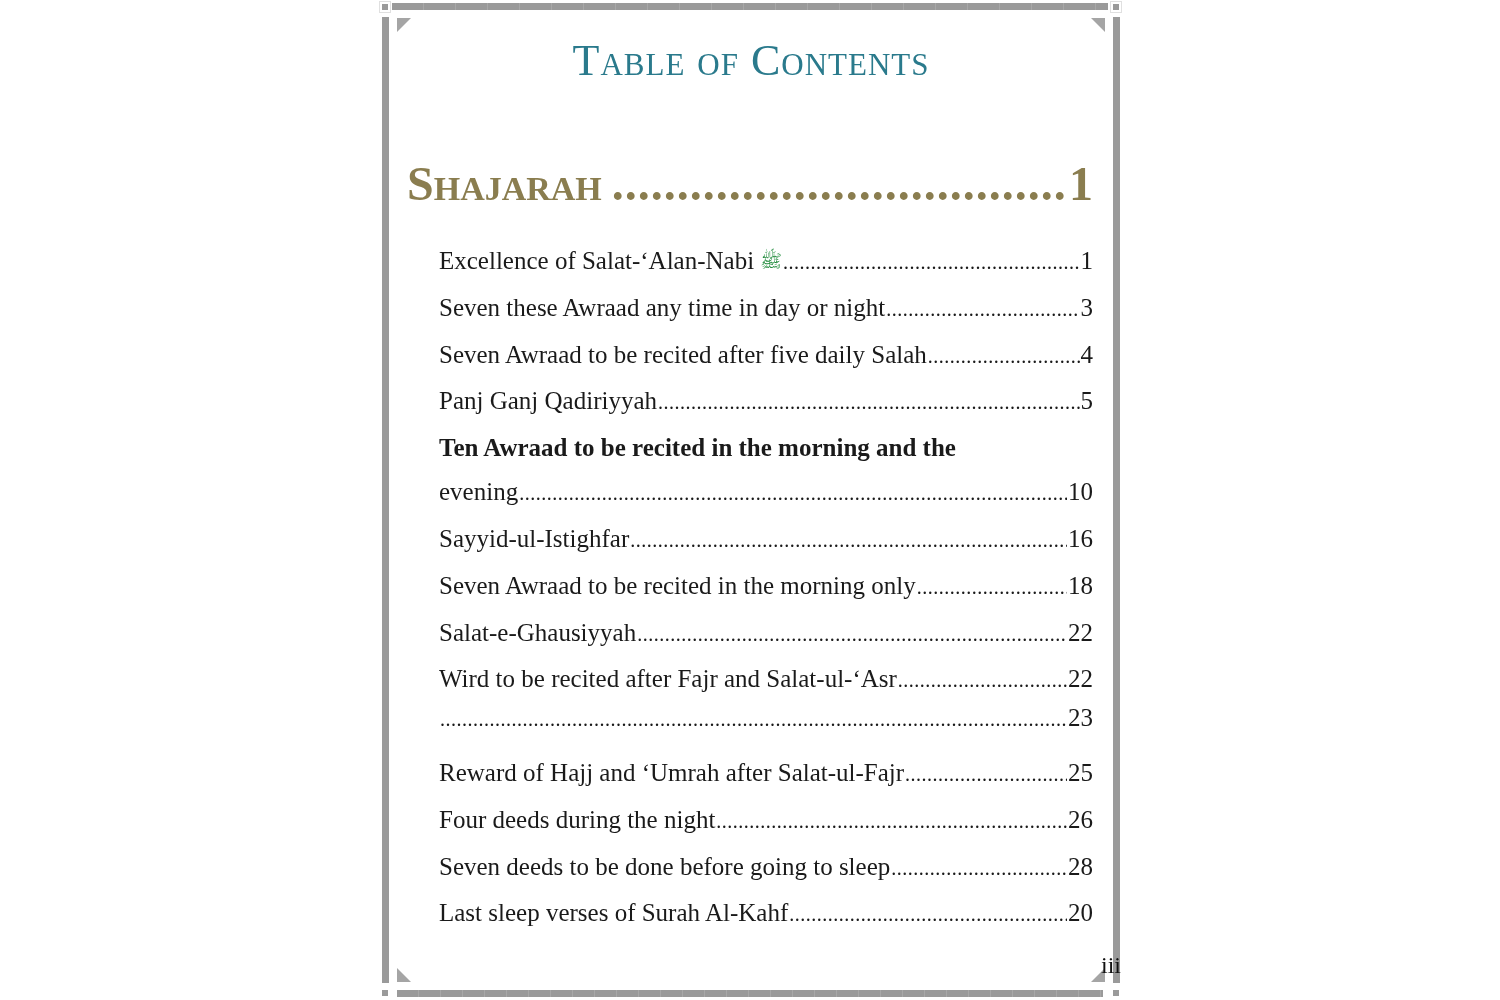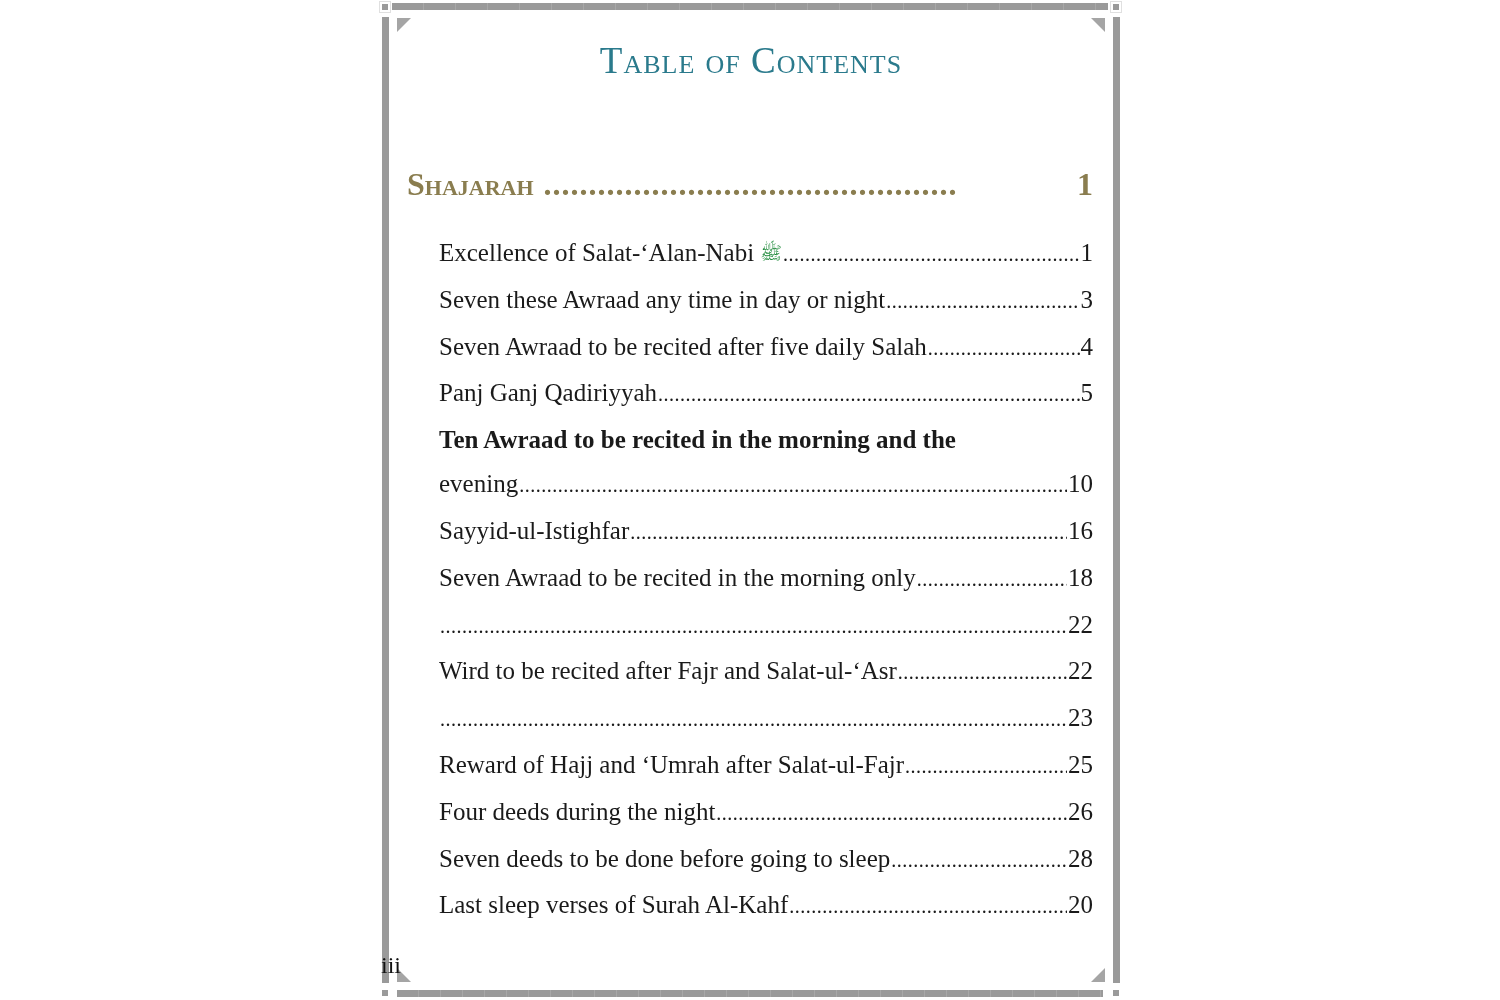--- a/index.html
+++ b/index.html
@@ -14,36 +14,36 @@
   .bar-right { left:1113px; top:17px; width:7px; height:966px; }
   .corner-sq { position:absolute; width:6px; height:6px; background:#9a9a9a; }
   .corner-frame { position:absolute; width:10px; height:10px; border:1px solid #e0e0e0; }
   .tri { position:absolute; width:0; height:0; }
   .tri-tl { left:397px; top:18px; border-top:14px solid #a5a5a5; border-right:14px solid transparent; }
   .tri-tr { left:1091px; top:18px; border-top:14px solid #a5a5a5; border-left:14px solid transparent; }
   .tri-bl { left:397px; top:968px; border-bottom:14px solid #a5a5a5; border-right:14px solid transparent; }
   .tri-br { left:1091px; top:968px; border-bottom:14px solid #a5a5a5; border-left:14px solid transparent; }
 
   .title { position:absolute; left:381px; width:740px; top:38px; text-align:center;
-    font-size:37px; color:#2a7a8c; font-variant:small-caps; letter-spacing:1px; line-height:46px; }
+    font-size:44px; color:#2a7a8c; font-variant:small-caps; letter-spacing:1px; line-height:46px; }
   .section { position:absolute; left:407px; width:686px; top:160px; display:flex; align-items:baseline;
-    color:#8a7d4f; font-weight:bold; font-size:32px; line-height:48px; }
+    color:#8a7d4f; font-weight:bold; font-size:48px; line-height:48px;text-align:right; }
   .section .label { font-variant:small-caps; white-space:nowrap; }
   .section .dots { flex:1; overflow:hidden; white-space:nowrap; margin:0 4px 0 10px; letter-spacing:1px; }
   .section .num { white-space:nowrap; }
 
   .toc { position:absolute; left:439px; width:654px; top:234px; }
   .entry { display:flex; align-items:baseline; font-size:25px; color:#1a1a1a; height:46.8px; line-height:38px; }
-  .entry .label { white-space:nowrap; }
+  .entry .label { white-space:nowrap;margin-top:8px; }
   .entry .dots { flex:1; overflow:hidden; white-space:nowrap; margin:0 1px; font-size:20px; letter-spacing:0.5px; }
   .entry .num { white-space:nowrap; }
   .entry.wrap-first { height:44px;font-weight:bold; }
   .honorific { display:inline-block; color:#1e8a3a; font-size:18px; margin-left:6px; vertical-align:2px; }
 
-  .folio { position:absolute; left:381px; width:740px; top:952px; text-align:left; font-size:24px; color:#111; }
+  .folio { position:absolute; left:381px; width:740px; top:952px; text-align:right; font-size:24px; color:#111; }
 </style>
 </head>
 <body>
 
 <div class="page"></div>
 
 <div class="bar bar-top"></div>
 <div class="bar bar-bottom"></div>
 <div class="bar bar-left"></div>
 <div class="bar bar-right"></div>
@@ -101,20 +101,21 @@
     <span class="label">Sayyid-ul-Istighfar</span>
     <span class="dots">................................................................................................................................</span>
     <span class="num">16</span>
   </div>
   <div class="entry">
     <span class="label">Seven Awraad to be recited in the morning only</span>
     <span class="dots">................................................................................................................................</span>
     <span class="num">18</span>
   </div>
   <div class="entry">
+    <span class="label">Salat-e-Ghausiyyah</span>
     <span class="dots">................................................................................................................................</span>
     <span class="num">22</span>
   </div>
   <div class="entry">
     <span class="label">Wird to be recited after Fajr and Salat-ul-‘Asr</span>
     <span class="dots">................................................................................................................................</span>
     <span class="num">22</span>
   </div>
   <div class="entry">
     <span class="dots">................................................................................................................................</span>

